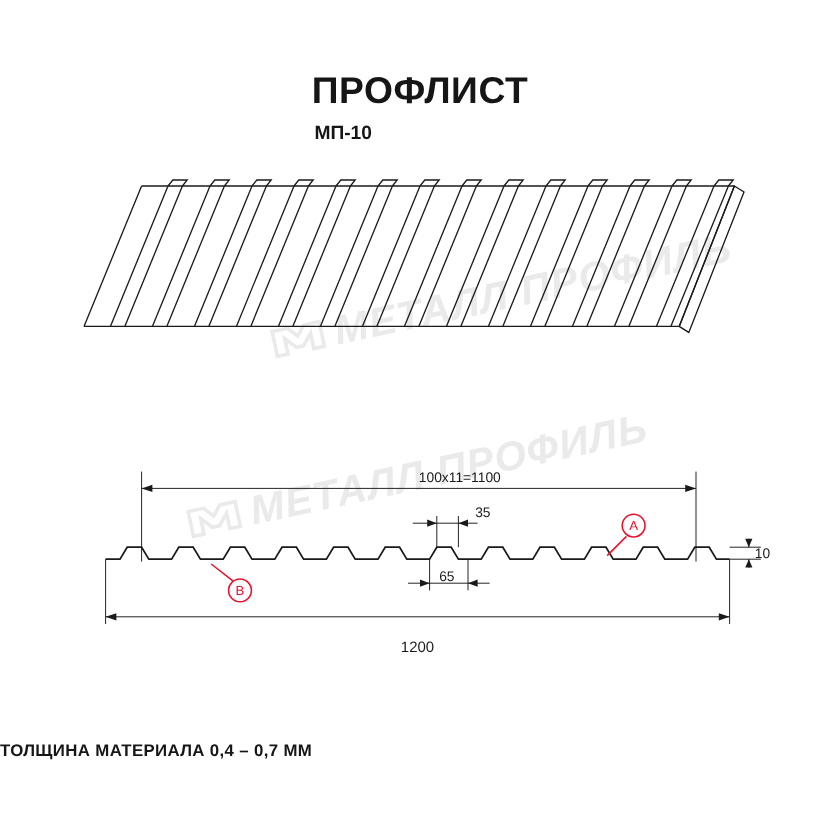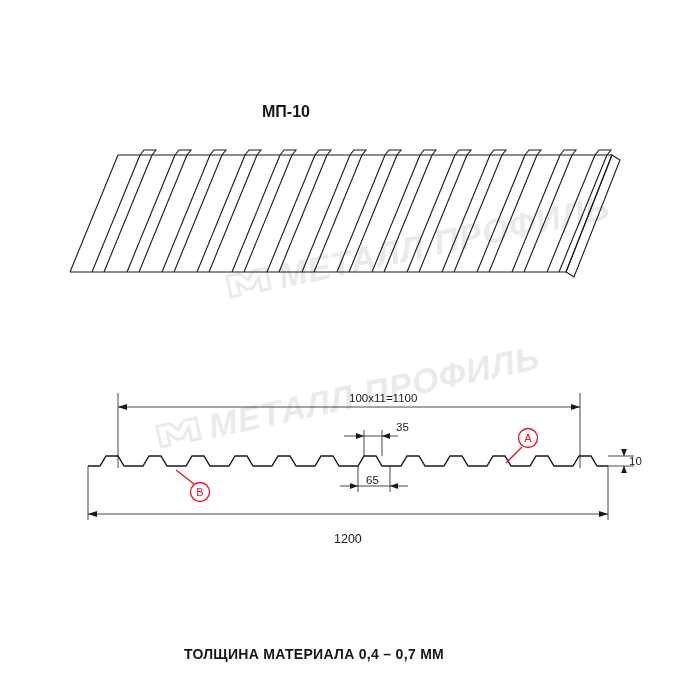--- a/index.html
+++ b/index.html
@@ -39,26 +39,24 @@
     text-align: center;
     font-size: 16px;
     font-weight: bold;
     color: #161616;
   }
   .footer {
     position: absolute;
     top: 617px;
     left: 0;
     width: 628px;
-    text-align: center;
     font-size: 14px;
     font-weight: bold;
     letter-spacing: 0.3px;
     color: #161616;
-    margin-top: 29px;
   }
   .svg-layer {
     position: absolute;
     top: 0;
     left: 0;
   }
   .wm {
     position: absolute;
     color: #eaeaea;
     font-weight: bold;
@@ -96,20 +94,21 @@
     <span style="display:inline-block; padding-left:54px;">МЕТАЛЛ ПРОФИЛЬ</span>
   </div>
 
   <div class="wm wm2">
     <svg class="wm-ico" viewBox="0 0 46 34">
       <path d="M3 29 L3 8 L16 8 L23 16 L30 8 L43 8 L43 29 L34 29 L34 16 L26 25 L20 25 L12 16 L12 29 Z" fill="none" stroke="#eaeaea" stroke-width="3"></path>
     </svg>
     <span style="display:inline-block; padding-left:54px;">МЕТАЛЛ ПРОФИЛЬ</span>
   </div>
 
+  <div class="title">ПРОФЛИСТ</div>
   <div class="subtitle">МП-10</div>
 
   <svg class="svg-layer" width="700" height="700">
 
     <g fill="none" stroke="#1a1a1a" stroke-width="1.1" stroke-linejoin="miter">
 
       <path d="M118 155 L612 155"></path>
 
       <path d="M70 272 L566 272"></path>
 

